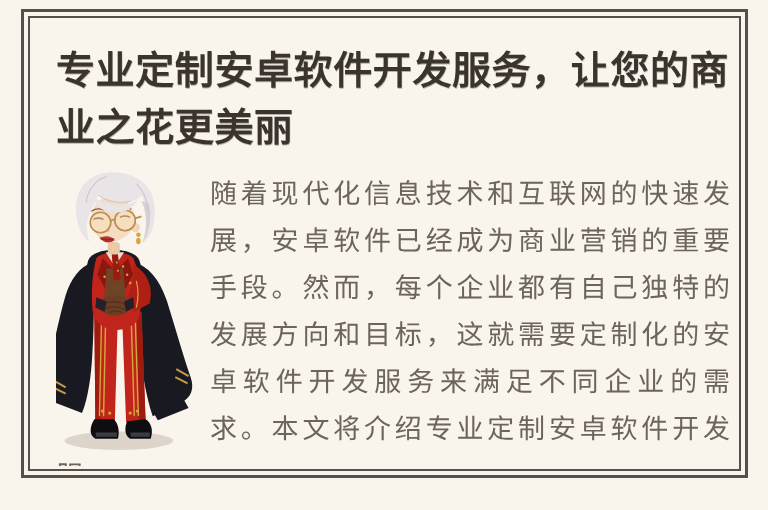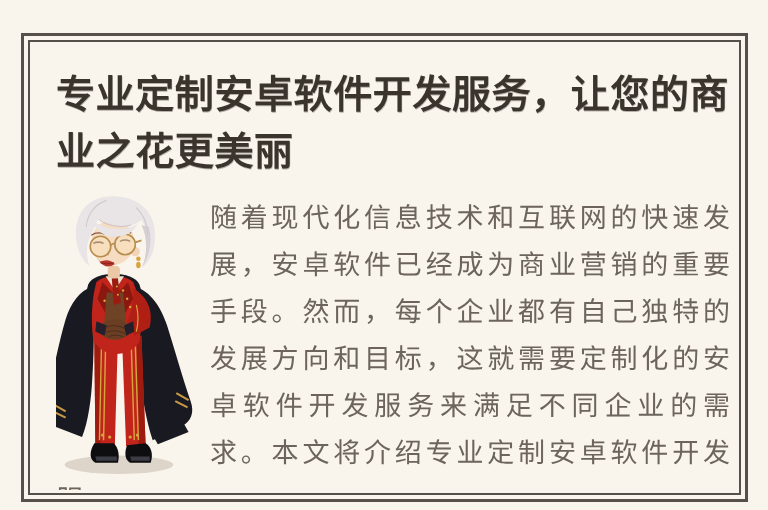--- a/index.html
+++ b/index.html
@@ -10,21 +10,21 @@
     width: 768px;
     height: 510px;
     position: relative;
     background: #f9f5ed;
     font-family: "DejaVu Sans", sans-serif;
     overflow: hidden;
   }
   .frame-outer {
     position: absolute;
     left: 21px;
-    top: 33px;
+    top: 9px;
     width: 727px;
     height: 469px;
     border: 3px solid #57504a;
     box-sizing: border-box;
     padding-left: 36px;
   }
   .frame-inner {
     position: absolute;
     inset: 4px;
     border: 2px solid #57504a;

